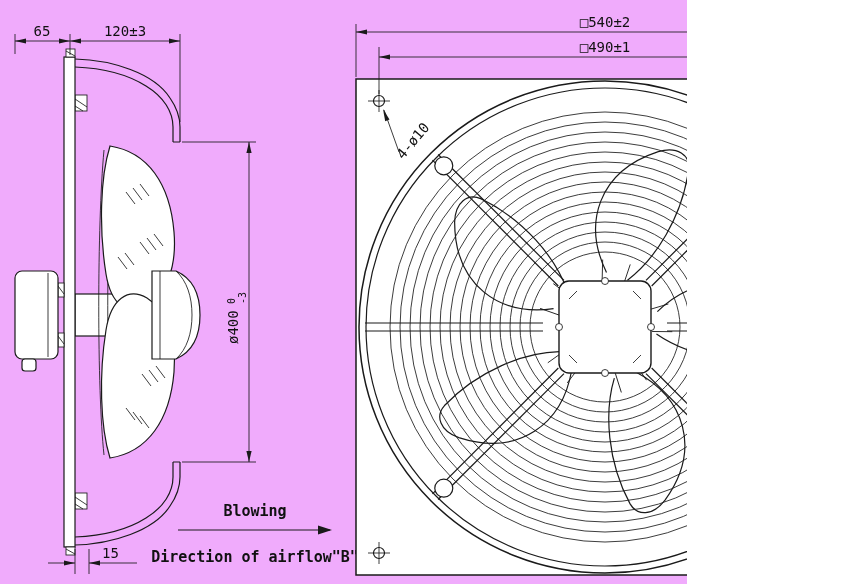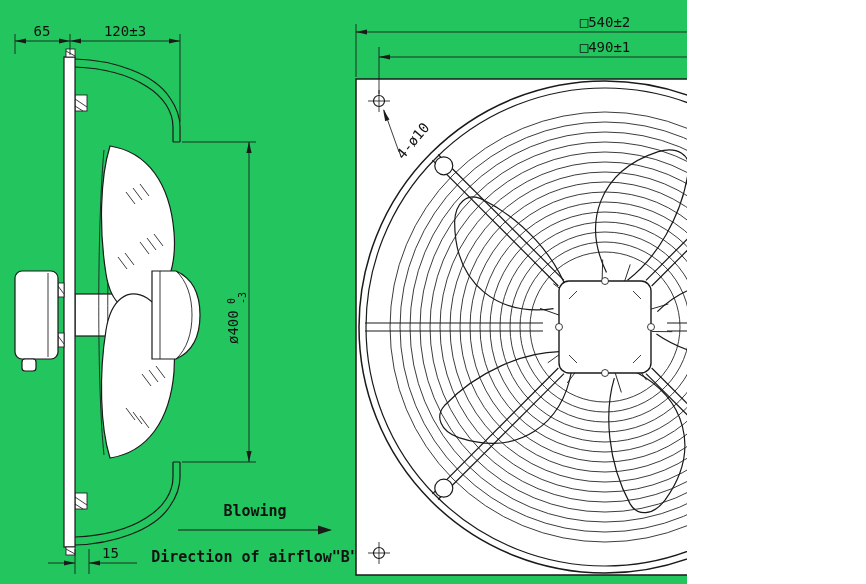--- a/index.html
+++ b/index.html
@@ -1,16 +1,16 @@
 <!DOCTYPE html>
 <html><head>
 <meta charset="utf-8">
 <style>
   html,body { margin:0; padding:0; background:#ffffff; }
-  .stage { position:relative; width:687px; height:584px; background:#22c55e; overflow:hidden; }
+  .stage { position:relative; width:687px; height:584px; background:#f0abfc; overflow:hidden; }
   svg text { font-family:"DejaVu Sans Mono","DejaVu Sans",monospace; fill:#111111; font-size:14px; }
   .ln    { stroke:#1a1a1a; fill:none; stroke-width:1.2; }
   .thin  { stroke:#1a1a1a; fill:none; stroke-width:0.85; }
   .thick { stroke:#1a1a1a; fill:none; stroke-width:1.5; }
   .fillw { fill:#ffffff; }
   .solid { fill:#1a1a1a; stroke:none; }
   .big   { font-size:15px; font-weight:bold; }
   .small { font-size:10px; }
   .mid   { text-anchor:middle; }
 </style>

